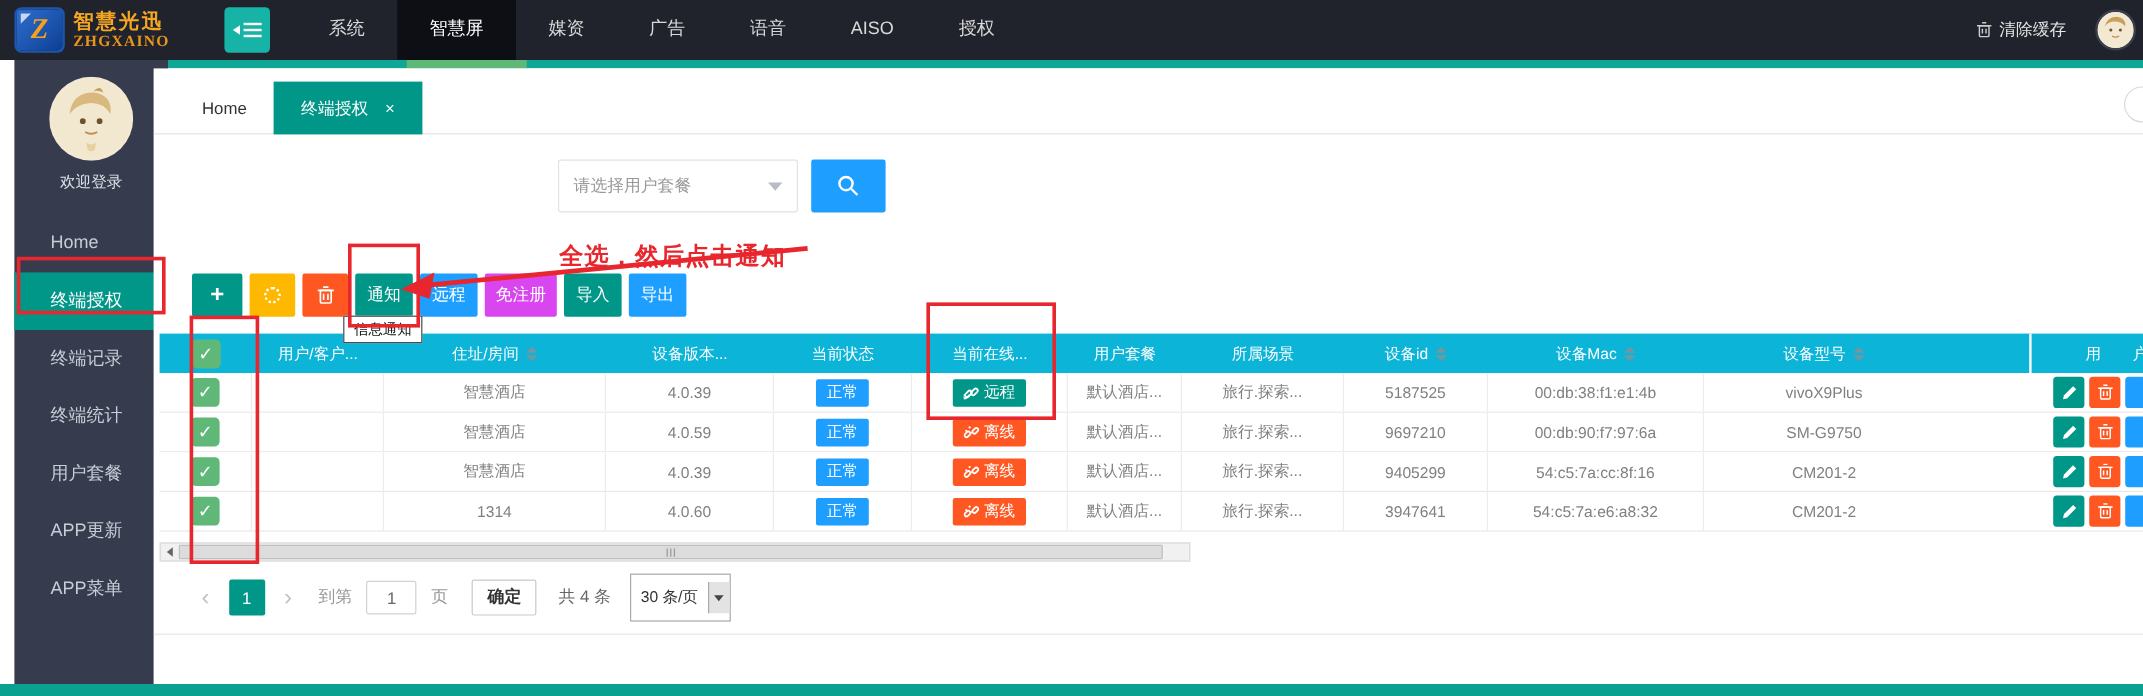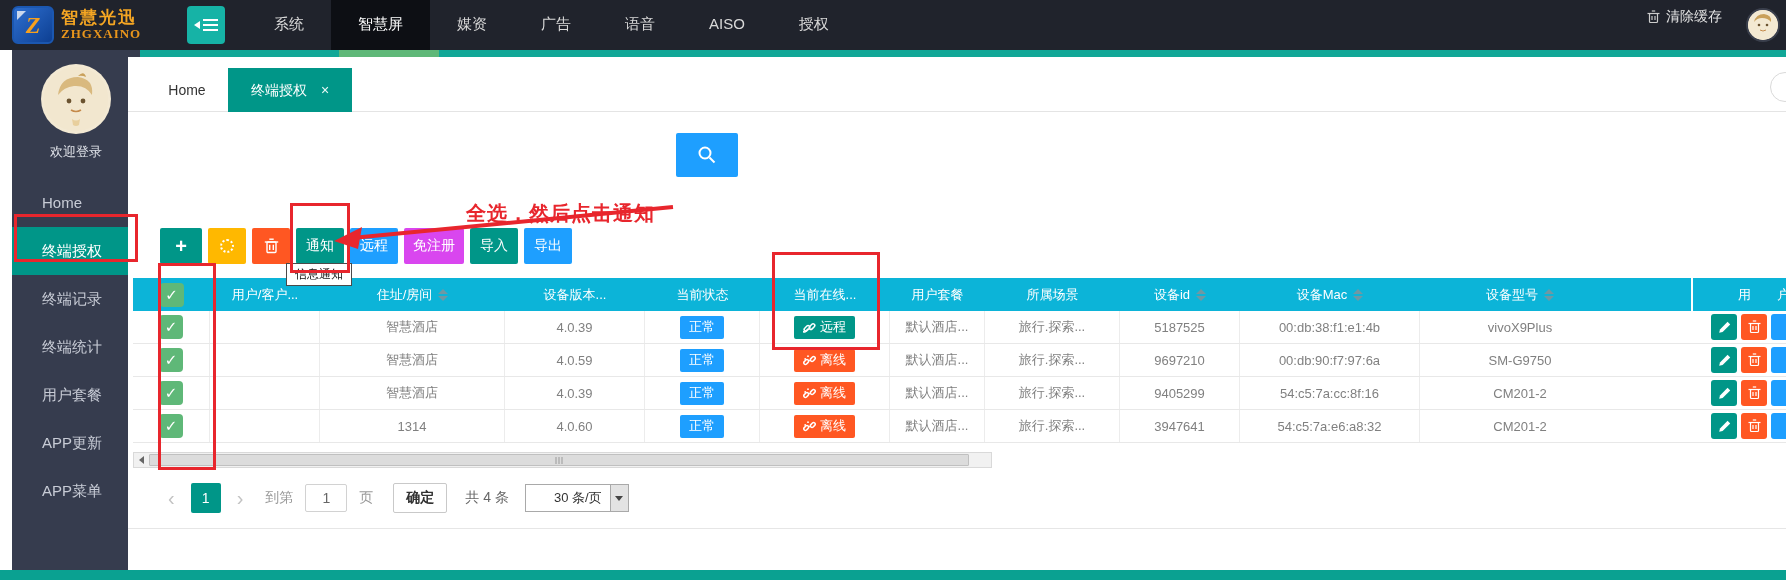--- a/index.html
+++ b/index.html
@@ -15,21 +15,21 @@
   .logo-ico:before { content:""; position:absolute; left:3px; top:3px; width:9px; height:9px; background:#e6ecf5; clip-path:polygon(0 0,100% 0,0 100%); opacity:.85; }
   .logo-txt { margin-left:7px; line-height:1.05; }
   .logo-txt .l1 { font-size:17px; font-weight:bold; color:#f5a623; letter-spacing:2px; }
   .logo-txt .l2 { font-family:"Liberation Serif",serif; font-size:13px; font-weight:bold; color:#e8951c; letter-spacing:1px; }
   .ham { width:38px; height:38px; background:#16b3a6; border-radius:4px; margin-left:2px; display:flex; align-items:center; justify-content:center; cursor:pointer; }
   .ham .tri { width:0; height:0; border-top:4px solid transparent; border-bottom:4px solid transparent; border-right:6px solid #fff; margin-right:3px; }
   .ham .bars i { display:block; width:15px; height:2px; background:#fff; margin:3px 0; }
   .topnav { display:flex; margin-left:22px; height:52px;justify-content:space-between; }
   .topnav .nav-item { padding:0 27px; line-height:50px; font-size:15px; color:#d9d9d9; cursor:pointer; }
   .topnav .nav-item.active { background:#0d0f14; color:#fff; }
-  .top-right { margin-left:auto; display:flex; align-items:flex-start; padding-right:6px; }
+  .top-right { margin-left:auto; display:flex; align-items:center; padding-right:6px; }
   .clear-cache { display:flex; align-items:center; color:#e5e5e5; font-size:14px; cursor:pointer; margin-right:24px; }
   .clear-cache svg { margin-right:6px; }
   .avatar-sm { width:34px; height:34px; border-radius:50%; overflow:hidden; background:#f3e9d2; border:2px solid #3a3f4c; cursor:pointer; }
 
   
   .strip { position:absolute; left:128px; top:50px; width:1658px; height:7px; background:#11a797; }
   .strip .seg { position:absolute; left:211px; top:0; width:100px; height:7px; background:#5FB878; }
 
   
   .sidebar { position:absolute; left:12px; top:50px; width:128px; height:520px; background:#363c4e; }
@@ -118,21 +118,21 @@
   
   .pager { position:absolute; left:0; top:425px; width:1658px; height:32px; display:flex; align-items:center; font-size:14px; color:#999; }
   .pg-prev { margin-left:40px; } .pg-next { margin-left:16px; }
   .pg-chev { color:#c2c2c2; font-size:20px; cursor:pointer; }
   .pg-cur { margin-left:16px; width:30px; height:30px; background:#009688; color:#fff; border-radius:2px; display:flex; align-items:center; justify-content:center; font-size:14px; cursor:pointer; }
   .pg-goto { margin-left:22px; }
   .pg-input { margin-left:12px; width:42px; height:28px; border:1px solid #d2d2d2; border-radius:2px; text-align:center; font-size:14px; color:#666; outline:none; }
   .pg-unit { margin-left:12px; }
   .pg-confirm { margin-left:20px; width:54px; height:30px; background:#fff; border:1px solid #c9c9c9; border-radius:2px; font-size:14px; font-weight:bold; color:#333; cursor:pointer; }
   .pg-total { margin-left:18px; color:#666; }
-  .pg-size { margin-left:16px; height:28px; border:1px solid #a9a9a9; background:#fff; display:flex; align-items:center; cursor:pointer;padding-left:20px; }
+  .pg-size { margin-left:16px; height:40px; border:1px solid #a9a9a9; background:#fff; display:flex; align-items:center; cursor:pointer; }
   .pg-size .txt { padding:0 8px; font-size:13px; color:#333; }
   .pg-size .arrowbox { width:18px; height:26px; background:#e3e3e3; border-left:1px solid #a9a9a9; display:flex; align-items:center; justify-content:center; }
   .pg-size .arrowbox i { width:0; height:0; border-left:4px solid transparent; border-right:4px solid transparent; border-top:5px solid #444; }
   .divider { position:absolute; left:0; top:471px; width:1658px; height:1px; background:#e6e6e6; }
 </style>
 </head>
 <body>
 
 <div class="topbar">
   <div class="logo-wrap">
@@ -220,20 +220,24 @@
 <div class="main">
 
   <div class="tabbar">
     <div class="tab home">Home</div>
     <div class="tab active">
       <span>终端授权</span><span class="x">×</span>
     </div>
     <div class="half-circle"></div>
   </div>
 
+  <div class="plan-select">
+    <span class="val">请选择用户套餐</span>
+    <span class="caret"></span>
+  </div>
   <button class="search-btn">
     <svg width="22" height="22" viewBox="0 0 22 22">
         <circle cx="9" cy="9" r="5.5" fill="none" stroke="#fff" stroke-width="2"></circle>
         <line x1="13.5" y1="13.5" x2="18.5" y2="18.5" stroke="#fff" stroke-width="2"></line>
       </svg>
   </button>
 
   <div class="anno-text">全选，然后点击通知</div>
   <svg class="anno-arrow" viewBox="0 0 370 80">
     <line x1="355" y1="30" x2="34" y2="61" stroke="#e8262d" stroke-width="4"></line>

